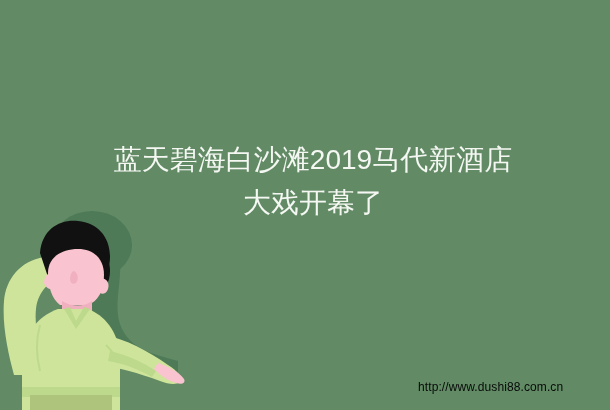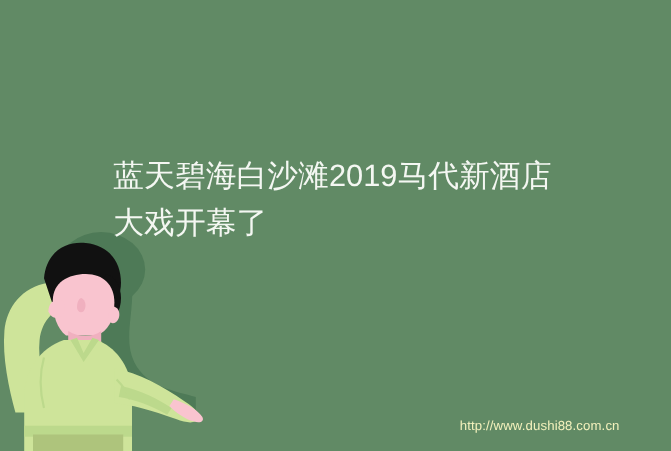--- a/index.html
+++ b/index.html
@@ -46,21 +46,21 @@
     left: 0px;
     top: 205px;
     width: 215px;
     height: 205px;
   }
   #illustration svg { display: block; }
 </style>
 </head>
 <body>
 
-<div id="canvas" style="background: rgb(97, 138, 101);">
+<div id="canvas" style="background: rgb(97, 138, 101); text-align: center;">
 
   <div id="illustration">
     <svg width="215" height="205" viewBox="0 0 215 205" xmlns="http://www.w3.org/2000/svg">
 
       <g>
         <path d="M70 12 C96 6 118 26 120 52 C122 80 112 104 122 124 C134 148 160 150 178 156
                  L178 172 C150 170 124 164 108 146 C92 128 86 106 84 86
                  C82 62 72 44 58 36 Z" fill="#4e7a57"></path>
         <ellipse cx="92" cy="40" rx="40" ry="34" fill="#4e7a57"></ellipse>
       </g>
@@ -116,15 +116,15 @@
 
       <g stroke="#bcd98c" stroke-width="2" fill="none">
         <path d="M40 120 C36 134 36 150 40 166"></path>
         <path d="M106 140 C112 146 116 152 118 158"></path>
       </g>
     </svg>
   </div>
 
   <div id="headline" style="color: rgb(244, 247, 242);"><span>蓝天碧海白沙滩2019马代新酒</span><span>店大戏开幕了</span></div>
 
-  <div id="watermark" style="color: #fef9c3;">http://www.dushi88.com.cn</div>
+  <div id="watermark" style="color: #000000;">http://www.dushi88.com.cn</div>
 
 </div>
 
 </body></html>

